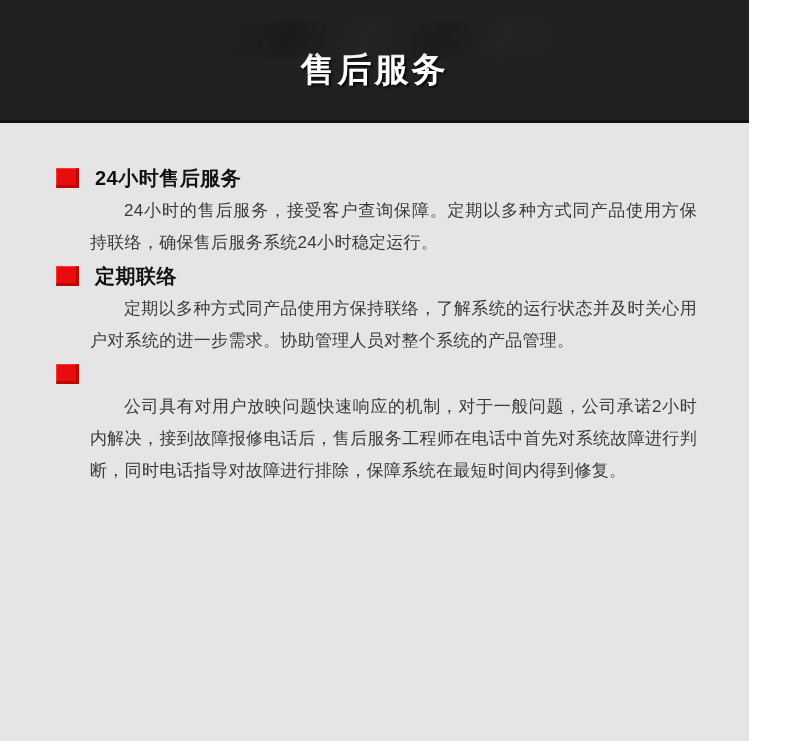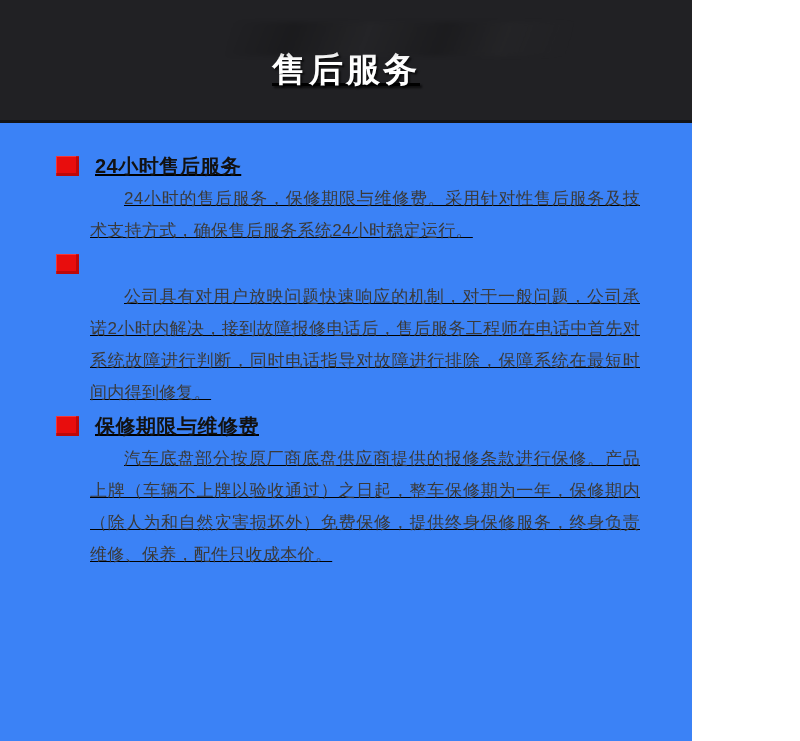--- a/index.html
+++ b/index.html
@@ -2,26 +2,25 @@
 <html><head>
 <meta charset="utf-8">
 <style>
   html, body {
     margin: 0;
     padding: 0;
     background: #ffffff;
   }
   .page {
     position: relative;
-    width: 692px;
+    width: 749px;
     height: 741px;
-    background: #3b82f6;
+    background: #e5e5e5;
     overflow: hidden;
     font-family: "Liberation Sans", "DejaVu Sans", sans-serif;
-    text-decoration: underline;
   }
   
   .header {
     position: relative;
     box-sizing: border-box;
     height: 123px;
     background: #212124;
     border-bottom: 3px solid #131315;
     display: flex;
     align-items: center;
@@ -45,21 +44,21 @@
   .header-title {
     color: #ffffff;
     font-size: 34px;
     font-weight: bold;
     letter-spacing: 3px;
     text-shadow: 2px 2px 2px rgba(0,0,0,0.65);
   }
   
   .content {
     box-sizing: border-box;
-    padding: 26px 52px 0 56px;
+    padding: 38px 52px 0 56px;
   }
   .section { margin: 0; }
   .section-header {
     display: flex;
     align-items: center;
     height: 30px;
     margin: 2px 0 2px 0;
   }
   .bullet {
     flex: 0 0 auto;
@@ -97,33 +96,33 @@
     <div class="header-title">售后服务</div>
   </div>
 
   <div class="content">
 
     <div class="section">
       <div class="section-header">
         <span class="bullet"></span>
         <span class="section-title">24小时售后服务</span>
       </div>
-      <p class="para">24小时的售后服务，保修期限与维修费。采用针对性售后服务及技术支持方式，确保售后服务系统24小时稳定运行。</p>
+      <p class="para">24小时的售后服务，接受客户查询保障。定期以多种方式同产品使用方保持联络，确保售后服务系统24小时稳定运行。</p>
     </div>
 
+    <div class="section">
+      <div class="section-header">
+        <span class="bullet"></span>
+        <span class="section-title">定期联络</span>
+      </div>
+      <p class="para">定期以多种方式同产品使用方保持联络，了解系统的运行状态并及时关心用户对系统的进一步需求。协助管理人员对整个系统的产品管理。</p>
+    </div>
 
     <div class="section">
       <div class="section-header">
         <span class="bullet"></span>
       </div>
       <p class="para">公司具有对用户放映问题快速响应的机制，对于一般问题，公司承诺2小时内解决，接到故障报修电话后，售后服务工程师在电话中首先对系统故障进行判断，同时电话指导对故障进行排除，保障系统在最短时间内得到修复。</p>
     </div>
 
-    <div class="section">
-      <div class="section-header">
-        <span class="bullet"></span>
-        <span class="section-title">保修期限与维修费</span>
-      </div>
-      <p class="para">汽车底盘部分按原厂商底盘供应商提供的报修条款进行保修。产品上牌（车辆不上牌以验收通过）之日起，整车保修期为一年，保修期内（除人为和自然灾害损坏外）免费保修，提供终身保修服务，终身负责维修、保养，配件只收成本价。</p>
-    </div>
 
   </div>
 </div>
 
 </body></html>

